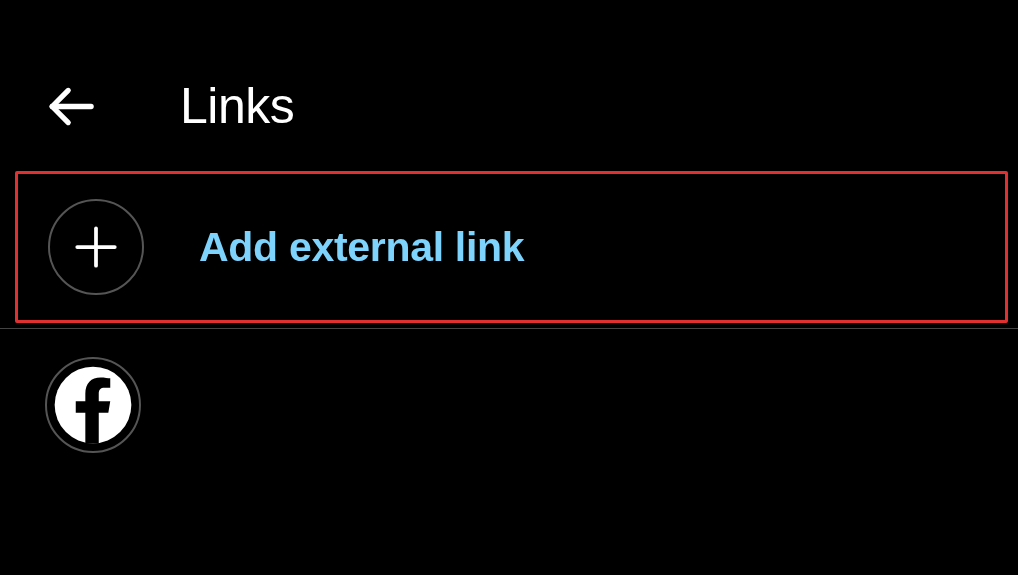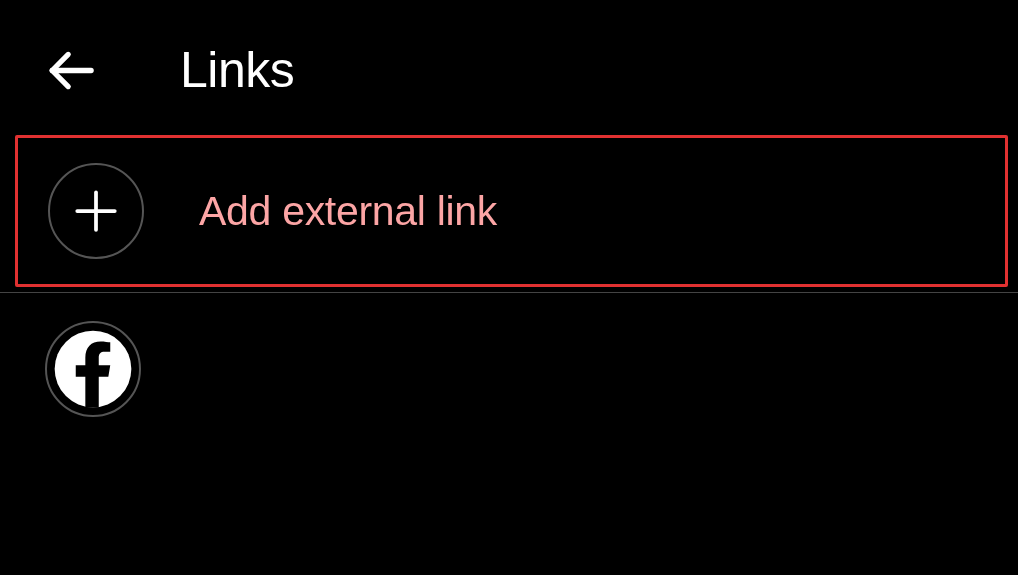--- a/index.html
+++ b/index.html
@@ -13,20 +13,21 @@
       width: 1018px;
       height: 575px;
       color: #ffffff;
       overflow: hidden;
     }
     .header {
       display: flex;
       align-items: center;
       padding: 40px 40px 30px 40px;
       gap: 80px;
+      margin-top: 36px;
     }
     .back-arrow {
       width: 60px;
       height: 60px;
       display: flex;
       align-items: center;
       justify-content: center;
       cursor: pointer;
     }
     .back-arrow svg {
@@ -61,22 +62,22 @@
       align-items: center;
       justify-content: center;
       flex-shrink: 0;
     }
     .icon-circle svg {
       width: 50px;
       height: 50px;
     }
     .item-label {
       font-size: 41px;
-      font-weight: 400;
-      color: #fca5a5;
+      font-weight: 700;
+      color: #7dd3fc;
       letter-spacing: -0.3px;
     }
     .divider {
       height: 1px;
       background: #444444;
       width: 100%;
     }
     .fb-icon-circle {
       width: 96px;
       height: 96px;

